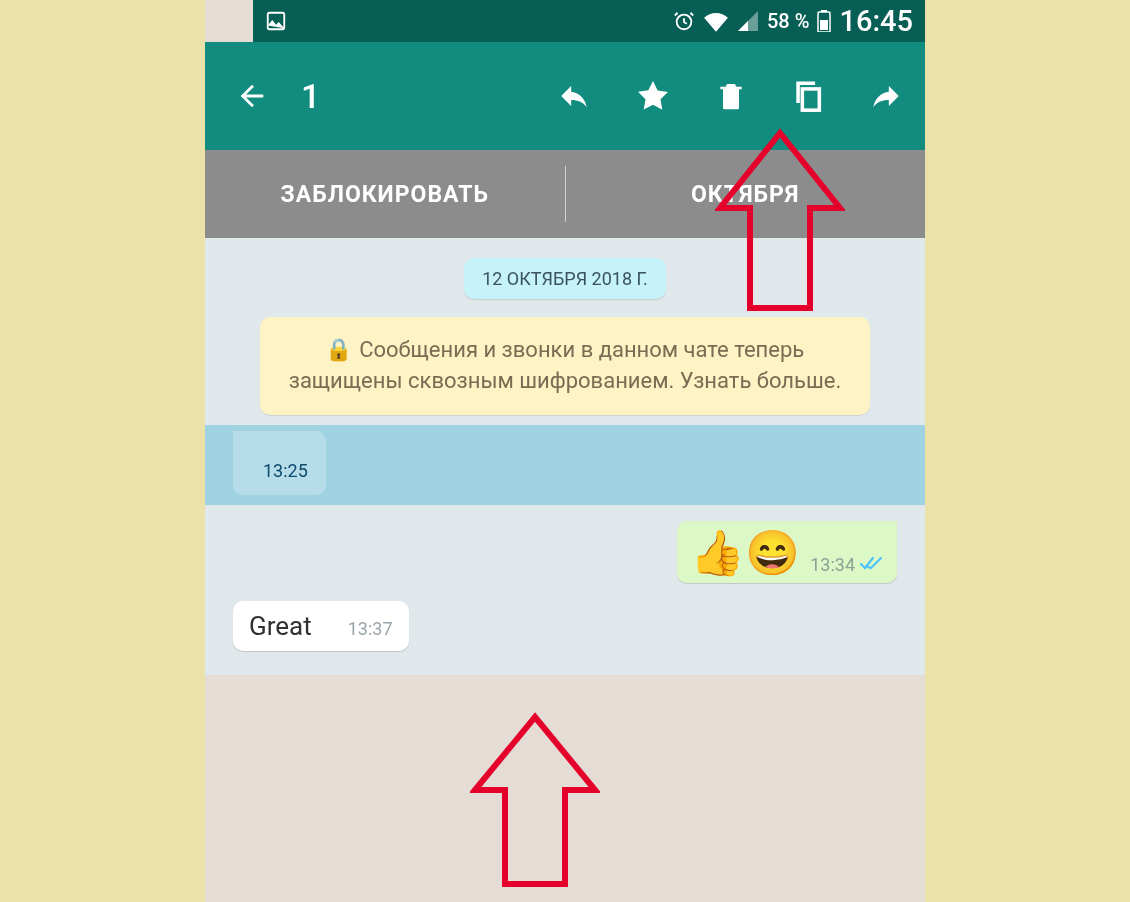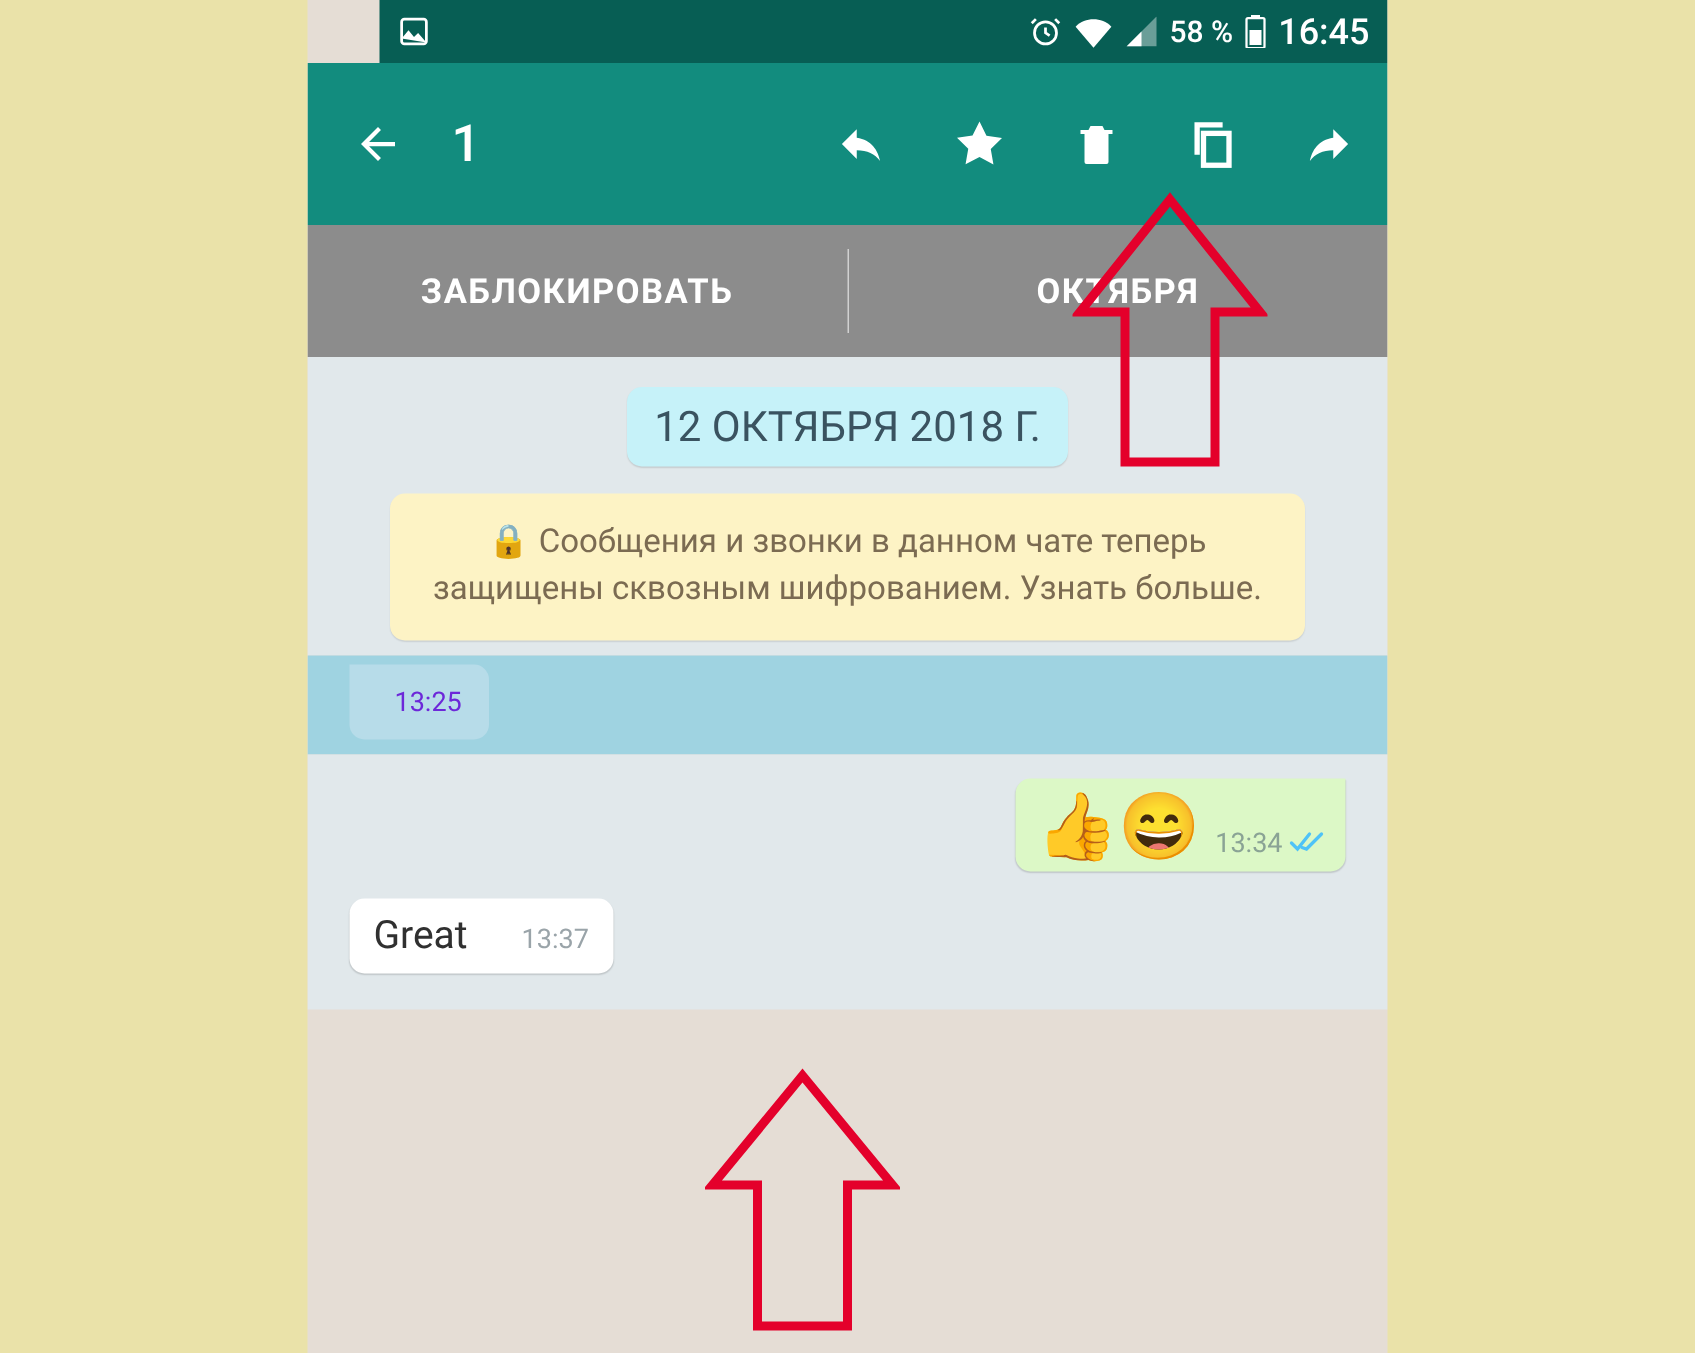--- a/index.html
+++ b/index.html
@@ -85,21 +85,21 @@
     display: flex;
     flex-direction: column;
     align-items: center;
     gap: 18px;
   }
   .date-chip {
     background: #c6f2f9;
     color: #3a5360;
     padding: 10px 18px;
     border-radius: 10px;
-    font-size: 28px;
+    font-size: 18px;
     box-shadow: 0 1px 1px rgba(0,0,0,0.12);
     display:inline-block;
   }
   .encryption-chip {
     background: #fdf3c5;
     color: #7b6b52;
     padding: 18px 22px;
     border-radius: 10px;
     font-size: 22px;
     text-align: center;
@@ -126,24 +126,25 @@
     position: relative;
     max-width: 610px;
     box-shadow: 0 1px 1px rgba(0,0,0,0.15);
   }
   .bubble-in.selected {
     background: #b7dce9;
     box-shadow: none;
     border-radius: 0 10px 10px 10px;
   }
   .bubble-time {
-    color: #6d28d9;
+    color: #0c4a6e;
     font-size: 18px;
     float: right;
     margin-left: 12px;
+    margin-top: 14px;
   }
   .row-out {
     width: 100%;
     display: flex;
     justify-content: flex-end;
     padding: 6px 0;
   }
   .bubble-out {
     background: #dcf8c6;
     border-radius: 10px 0 10px 10px;
@@ -222,21 +223,21 @@
       <svg width="22" height="20" viewBox="0 0 20 20">
         <path d="M0 20 L20 20 L20 0 Z" fill="#fff" opacity="0.4"></path>
         <path d="M0 20 L10 20 L10 10 Z" fill="#fff"></path>
       </svg>
       <span>58 %</span>
       <svg width="14" height="22" viewBox="0 0 14 22" fill="#fff">
         <rect x="4" y="0" width="6" height="2"></rect>
           <rect x="1" y="2" width="12" height="20" rx="1" fill="none" stroke="#fff" stroke-width="1.5"></rect>
           <rect x="3" y="10" width="8" height="10"></rect>
       </svg>
-      <span style="font-size:24px;font-weight:500;">16:45</span>
+      <span style="font-size:29px;font-weight:500;">16:45</span>
     </div>
   </div>
 
   <div class="toolbar">
     <span class="back">
       <svg width="34" height="34" viewBox="0 0 24 24" fill="#fff">
           <path d="M20 11H7.8l5.6-5.6L12 4l-8 8 8 8 1.4-1.4L7.8 13H20z"></path>
         </svg>
     </span>
     <span class="count">1</span>

